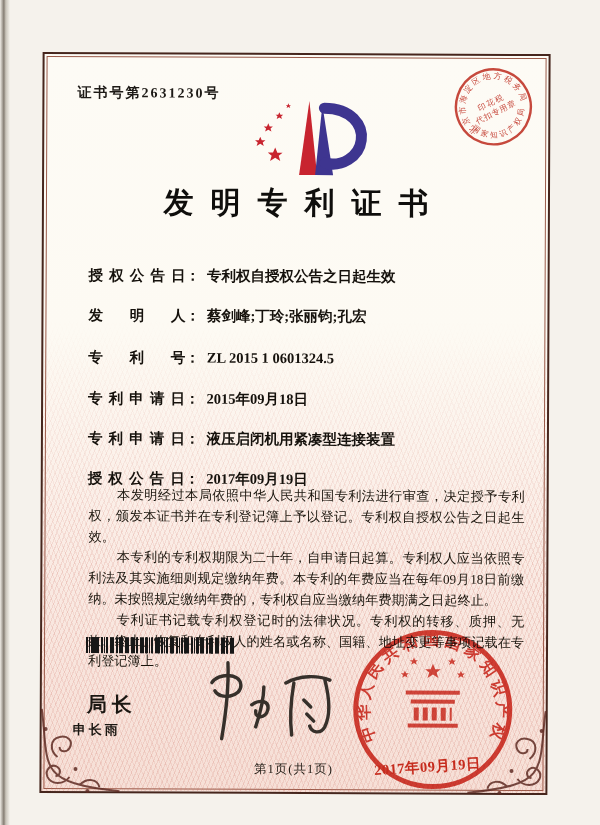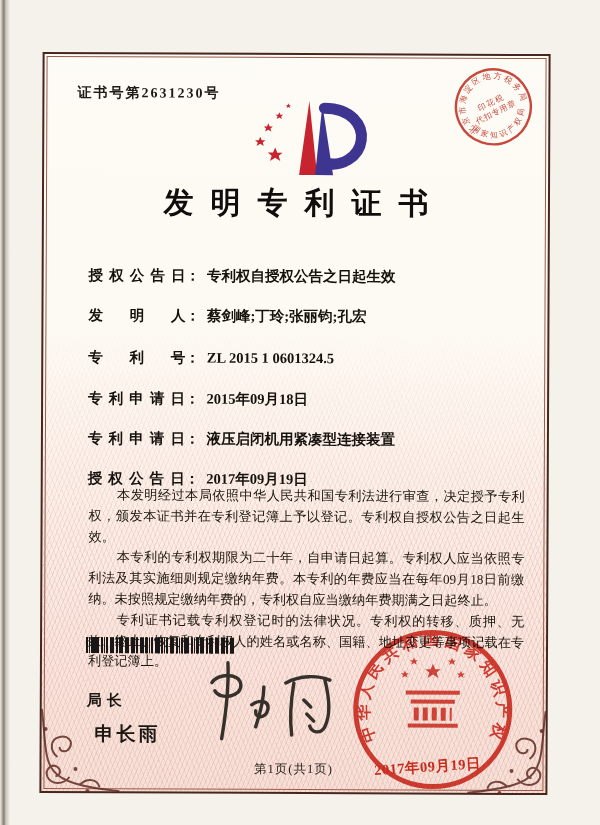--- a/index.html
+++ b/index.html
@@ -23,22 +23,22 @@
   .frow{position:absolute;left:45px;font-size:14.5px;font-weight:600;white-space:nowrap;color:#15110c;}
   .flabel{display:inline-block;width:97px;text-align:justify;text-align-last:justify;}
   .fcolon{margin-right:7px;}
   .paras{position:absolute;left:46px;top:431px;width:436px;font-size:13.2px;line-height:20.8px;
          text-align:justify;font-weight:500;color:#1a150d;}
   .paras p{margin:0;text-indent:2.15em;}
   .barcode{position:absolute;left:44px;top:583px;width:149px;height:16px;
     background-image:repeating-linear-gradient(90deg,#171717 0 2px,rgba(0,0,0,0) 2px 5px),
                      repeating-linear-gradient(90deg,#171717 0 1px,rgba(0,0,0,0) 1px 3px),
                      repeating-linear-gradient(90deg,rgba(0,0,0,0) 0 7px,#171717 7px 9px,rgba(0,0,0,0) 9px 13px);}
-  .director-label{position:absolute;left:45px;top:637px;font-size:15px;font-weight:700;letter-spacing:5px;}
-  .director-name{position:absolute;left:53px;top:667px;font-size:19px;font-weight:700;letter-spacing:3px;text-align:center;}
+  .director-label{position:absolute;left:45px;top:637px;font-size:20px;font-weight:700;letter-spacing:5px;}
+  .director-name{position:absolute;left:31px;top:667px;font-size:13px;font-weight:700;letter-spacing:3px;text-align:center;}
   .signature{position:absolute;left:152px;top:598px;}
   .seal{position:absolute;left:306px;top:569px;opacity:.88;mix-blend-mode:multiply;}
   .seal-date{position:absolute;left:306px;top:702px;width:160px;text-align:center;color:#c62b1d;
              font-size:14.5px;font-weight:700;letter-spacing:.5px;transform:rotate(-4deg);}
   .footer-page{position:absolute;left:0;right:0;top:706px;text-align:center;font-size:12.5px;
                letter-spacing:1px;color:#241f18;}
   .tax-stamp{position:absolute;left:407px;top:9px;transform:rotate(-27deg);opacity:.92;mix-blend-mode:multiply;}
   .corner{position:absolute;bottom:-8px;}
   .corner.left{left:-6px;}
   .corner.right{right:-6px;transform:scaleX(-1);}

